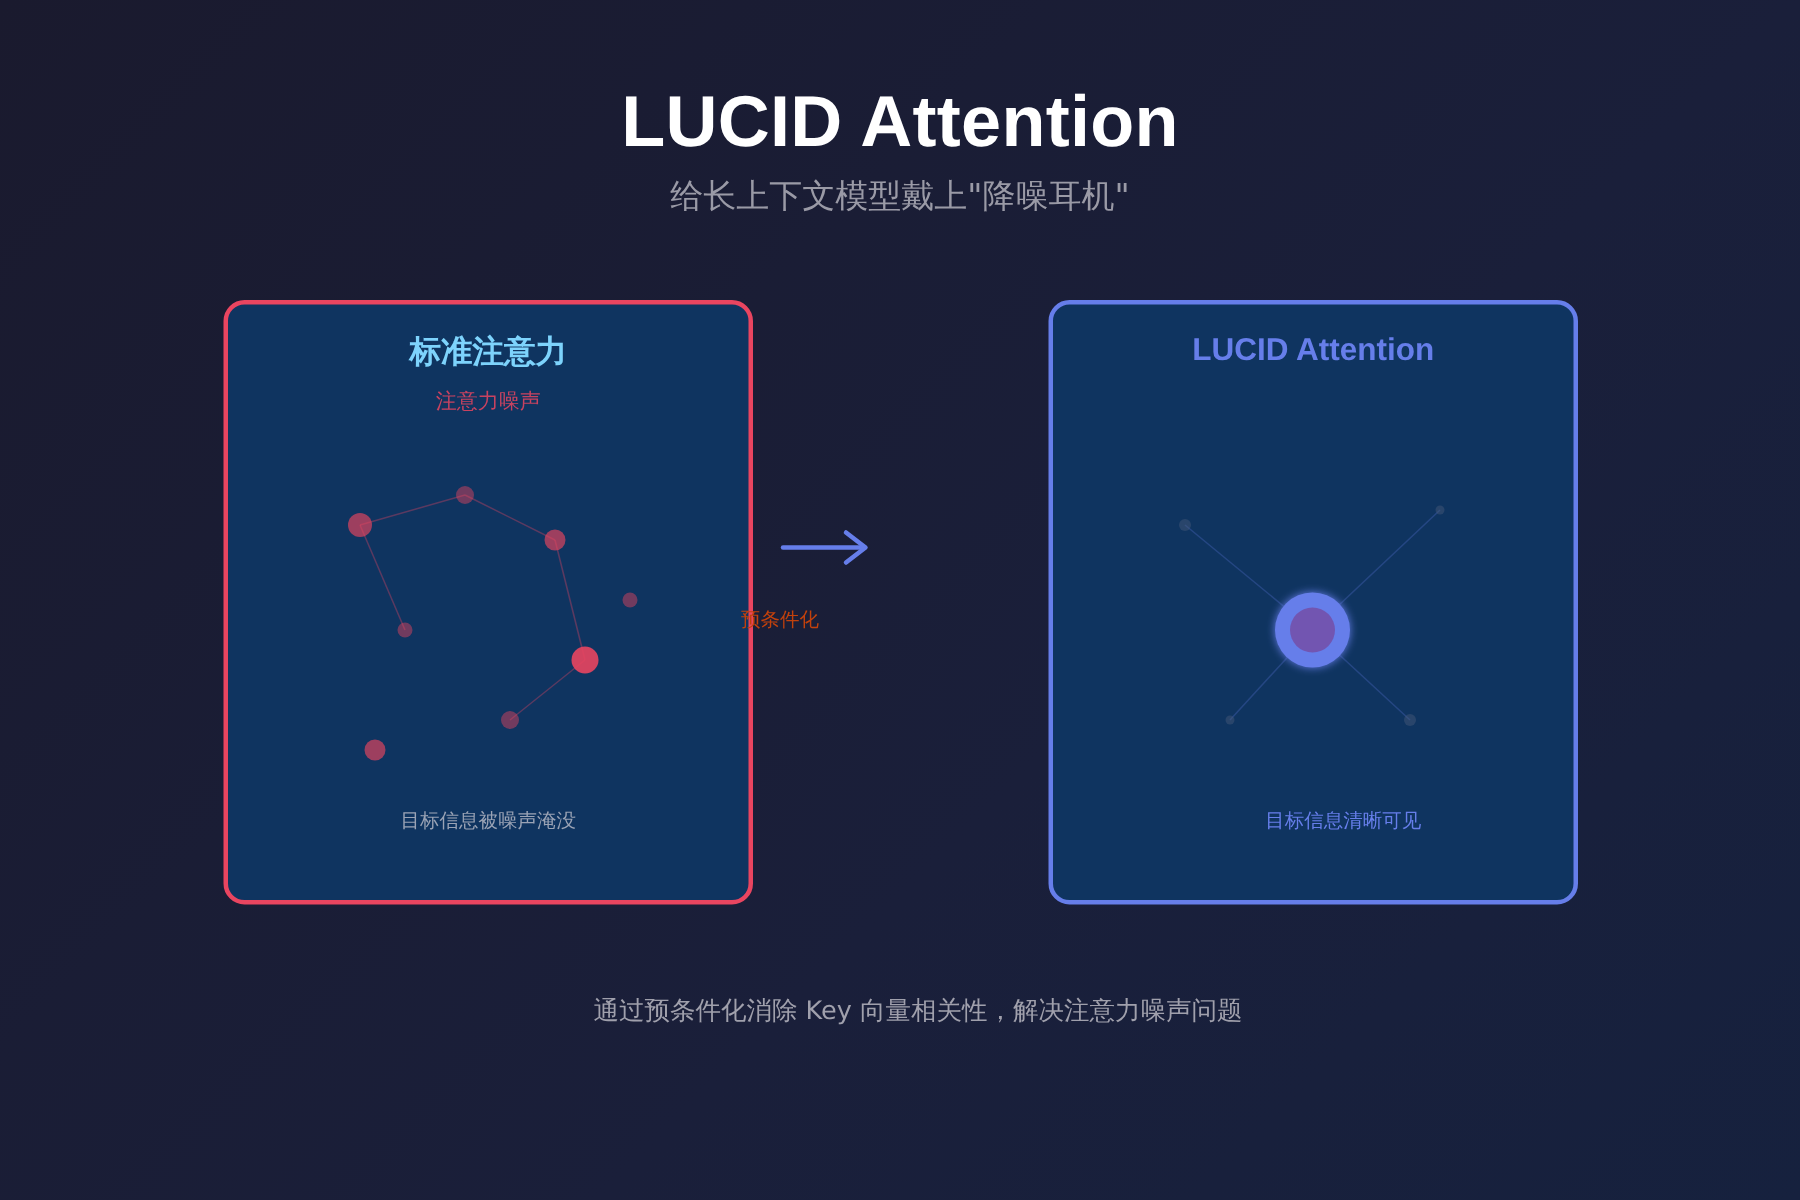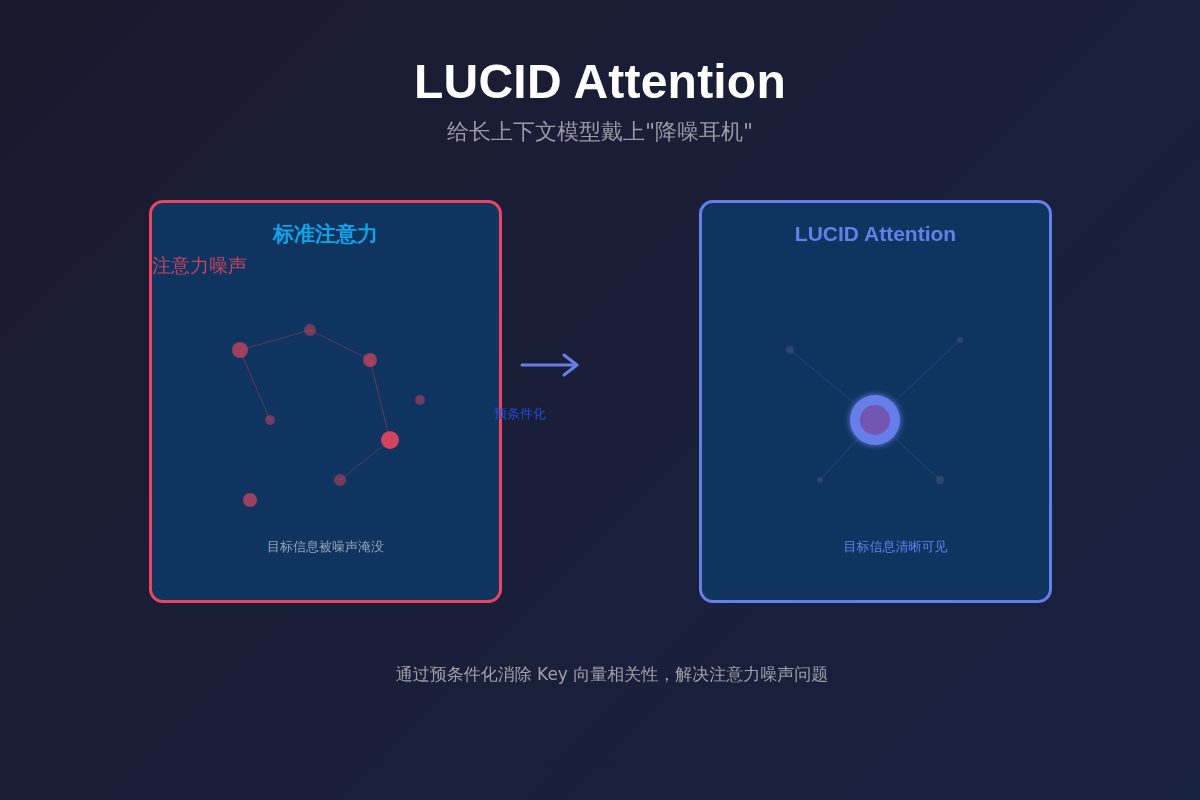--- a/index.html
+++ b/index.html
@@ -22,41 +22,41 @@
     position: absolute; top: 200px; width: 347px; height: 397px;
     background: #0f3460; border-radius: 14px; border: 3px solid;
     box-sizing: content-box;
   }
   .panel-left { left: 149px; border-color: #e94560; }
   .panel-right { left: 699px; border-color: #667eea; }
   .panel-title {
     position: absolute; left: 0; right: 0; top: 17px; text-align: center;
     font-size: 21px; font-weight: bold; line-height: 28px;
   }
-  .panel-left .panel-title { color: #0ea5e9; font-family: "DejaVu Sans", sans-serif; }
+  .panel-left .panel-title { color: #7dd3fc; font-family: "DejaVu Sans", sans-serif; }
   .panel-right .panel-title { color: #667eea; }
   .panel-sub {
-    position: absolute; left: 0; right: 0; top: 54px; text-align: left;
-    font-size: 19px; line-height: 20px; font-family: Liberation Mono, monospace;
+    position: absolute; left: 0; right: 0; top: 54px; text-align: center;
+    font-size: 14px; line-height: 20px; font-family: Liberation Sans, sans-serif;
   }
   .panel-left .panel-sub { color: #e94560; opacity: 0.85; }
   .panel-right .panel-sub { color: #667eea; }
   .panel-foot {
     position: absolute; left: 0; right: 0; top: 335px; text-align: center;
     font-size: 13px; line-height: 18px; font-family: Liberation Sans, sans-serif;
   }
   .panel-left .panel-foot { color: #9aa3b5; }
   .panel-right .panel-foot { color: #667eea; margin-left: 40px; }
   svg.viz { position: absolute; left: 0; top: 0; }
   .arrow {
     position: absolute; left: 520px; top: 350px; width: 60px; height: 30px;
   }
   .arrow-label {
     position: absolute; left: 480px; top: 405px; width: 80px; text-align: center;
-    font-size: 13px; color: #1d4ed8; line-height: 18px; font-family: "DejaVu Sans", sans-serif;
+    font-size: 13px; color: #c2410c; line-height: 18px; font-family: "DejaVu Sans", sans-serif;
   }
   .bottom-text {
     position: absolute; left: 0; right: 0; top: 662px; text-align: center;
     font-size: 17px; color: #a0a0ac; line-height: 24px; font-family: "DejaVu Sans", sans-serif; margin-left: 24px;
   }
 </style>
 </head>
 <body>
 
 <div class="title">LUCID Attention</div>

